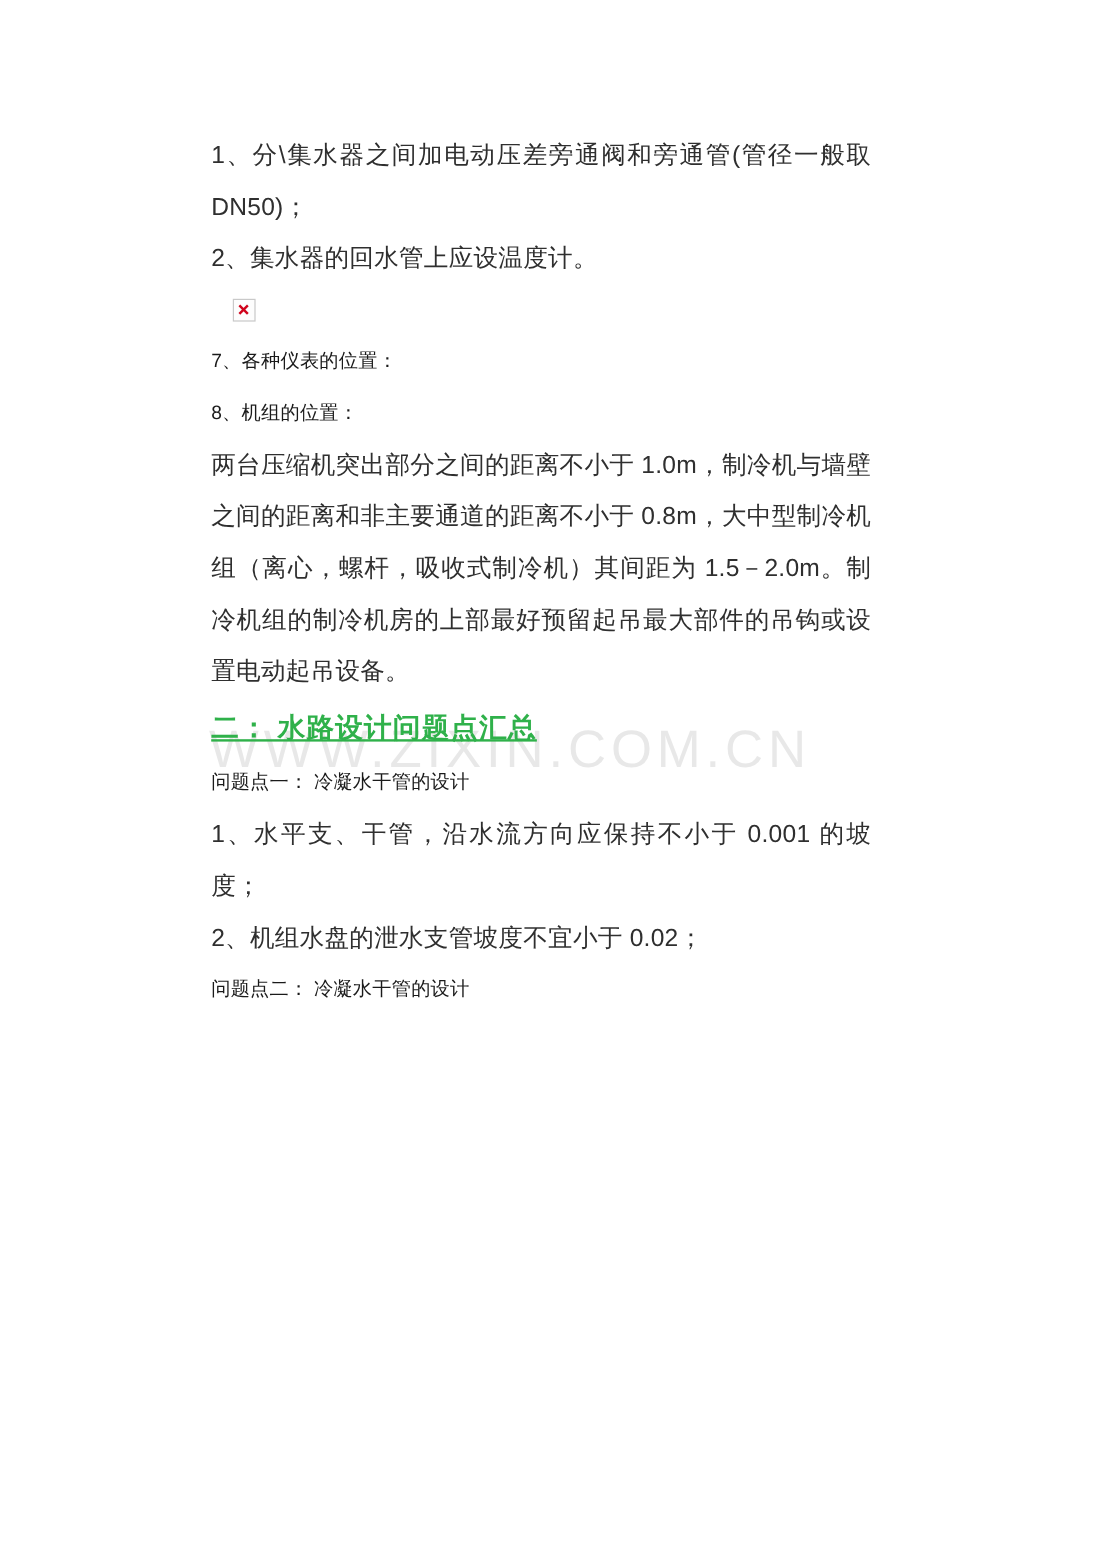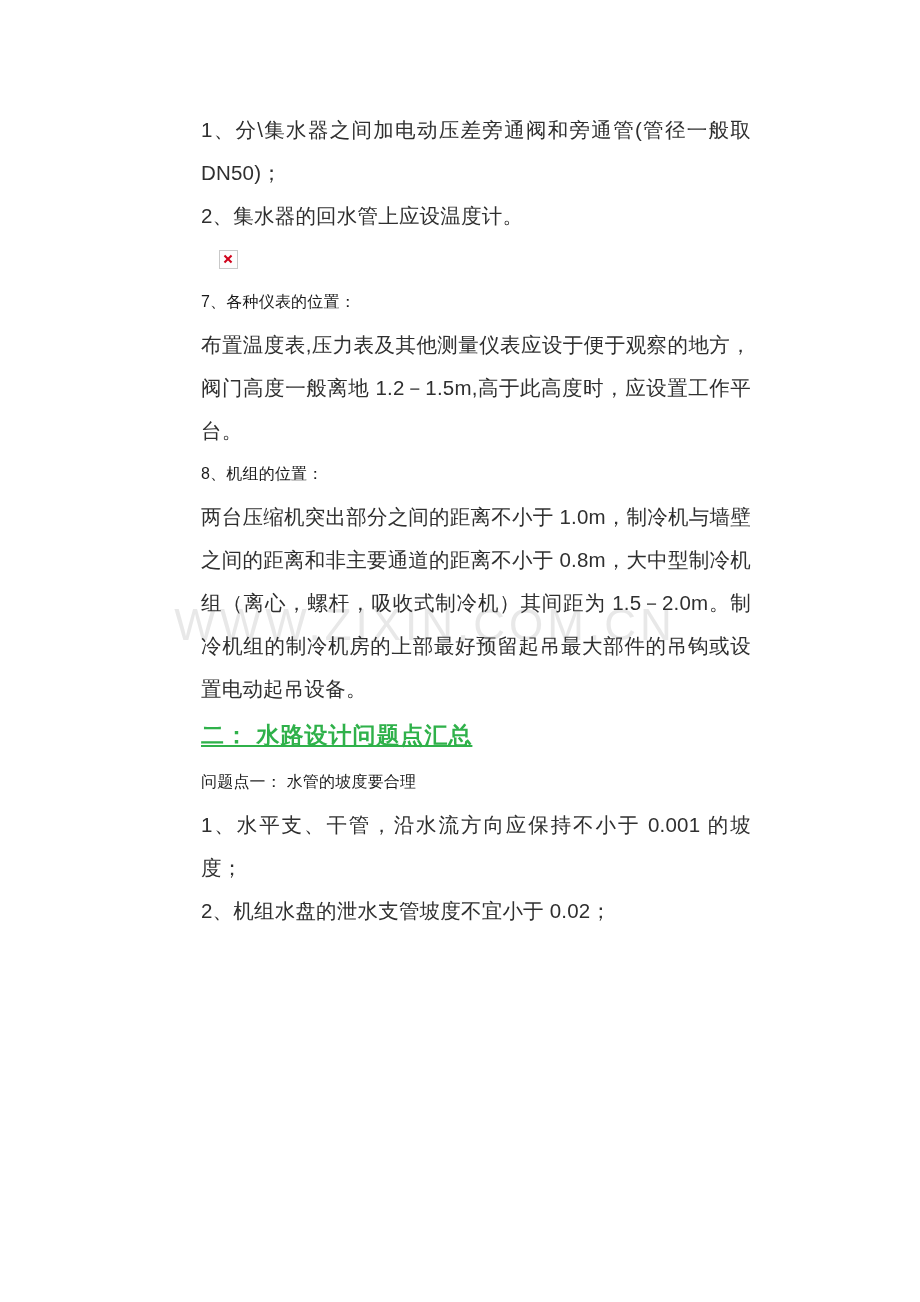--- a/index.html
+++ b/index.html
@@ -16,21 +16,21 @@
   }
   .page {
     position: absolute;
     left: 0; top: 0;
     width: 920px;
     height: 1302px;
     background: #ffffff;
   }
   .content {
     position: absolute;
-    left: 201px;
+    left: 176px;
     top: 108px;
     width: 550px;
   }
   p {
     margin: 0 0 0 0;
     color: #2b2b2b;
     font-size: 20.5px;
     line-height: 43px;
     letter-spacing: 0.2px;
     text-align: justify;
@@ -106,30 +106,30 @@
     <p class="body-text">1、分\集水器之间加电动压差旁通阀和旁通管(管径一般取 DN50)；</p>
 
     <p class="body-text">2、集水器的回水管上应设温度计。</p>
 
     <div class="img-row">
       <span class="broken-img"></span>
     </div>
 
     <p class="heading">7、各种仪表的位置：</p>
 
-    <p class="body-text">布置温度表,压力表及其他测量仪表应设于便于观察的地方，阀门高度一般离地 1.2－1.5m,高于此高度时，应设置工作平台。</p>
 
     <p class="heading">8、机组的位置：</p>
 
     <p class="body-text">两台压缩机突出部分之间的距离不小于 1.0m，制冷机与墙壁之间的距离和非主要通道的距离不小于 0.8m，大中型制冷机组（离心，螺杆，吸收式制冷机）其间距为 1.5－2.0m。制冷机组的制冷机房的上部最好预留起吊最大部件的吊钩或设置电动起吊设备。</p>
 
     <p class="section-green">二： 水路设计问题点汇总</p>
 
-    <p class="heading">问题点一： 水管的坡度要合理</p>
+    <p class="heading">问题点一： 冷凝水干管的设计</p>
 
     <p class="body-text">1、水平支、干管，沿水流方向应保持不小于 0.001 的坡度；</p>
 
     <p class="body-text">2、机组水盘的泄水支管坡度不宜小于 0.02；</p>
 
 
+    <p class="heading">问题点二： 冷凝水干管的设计</p>
 
   </div>
 </div>
 
 </body></html>

